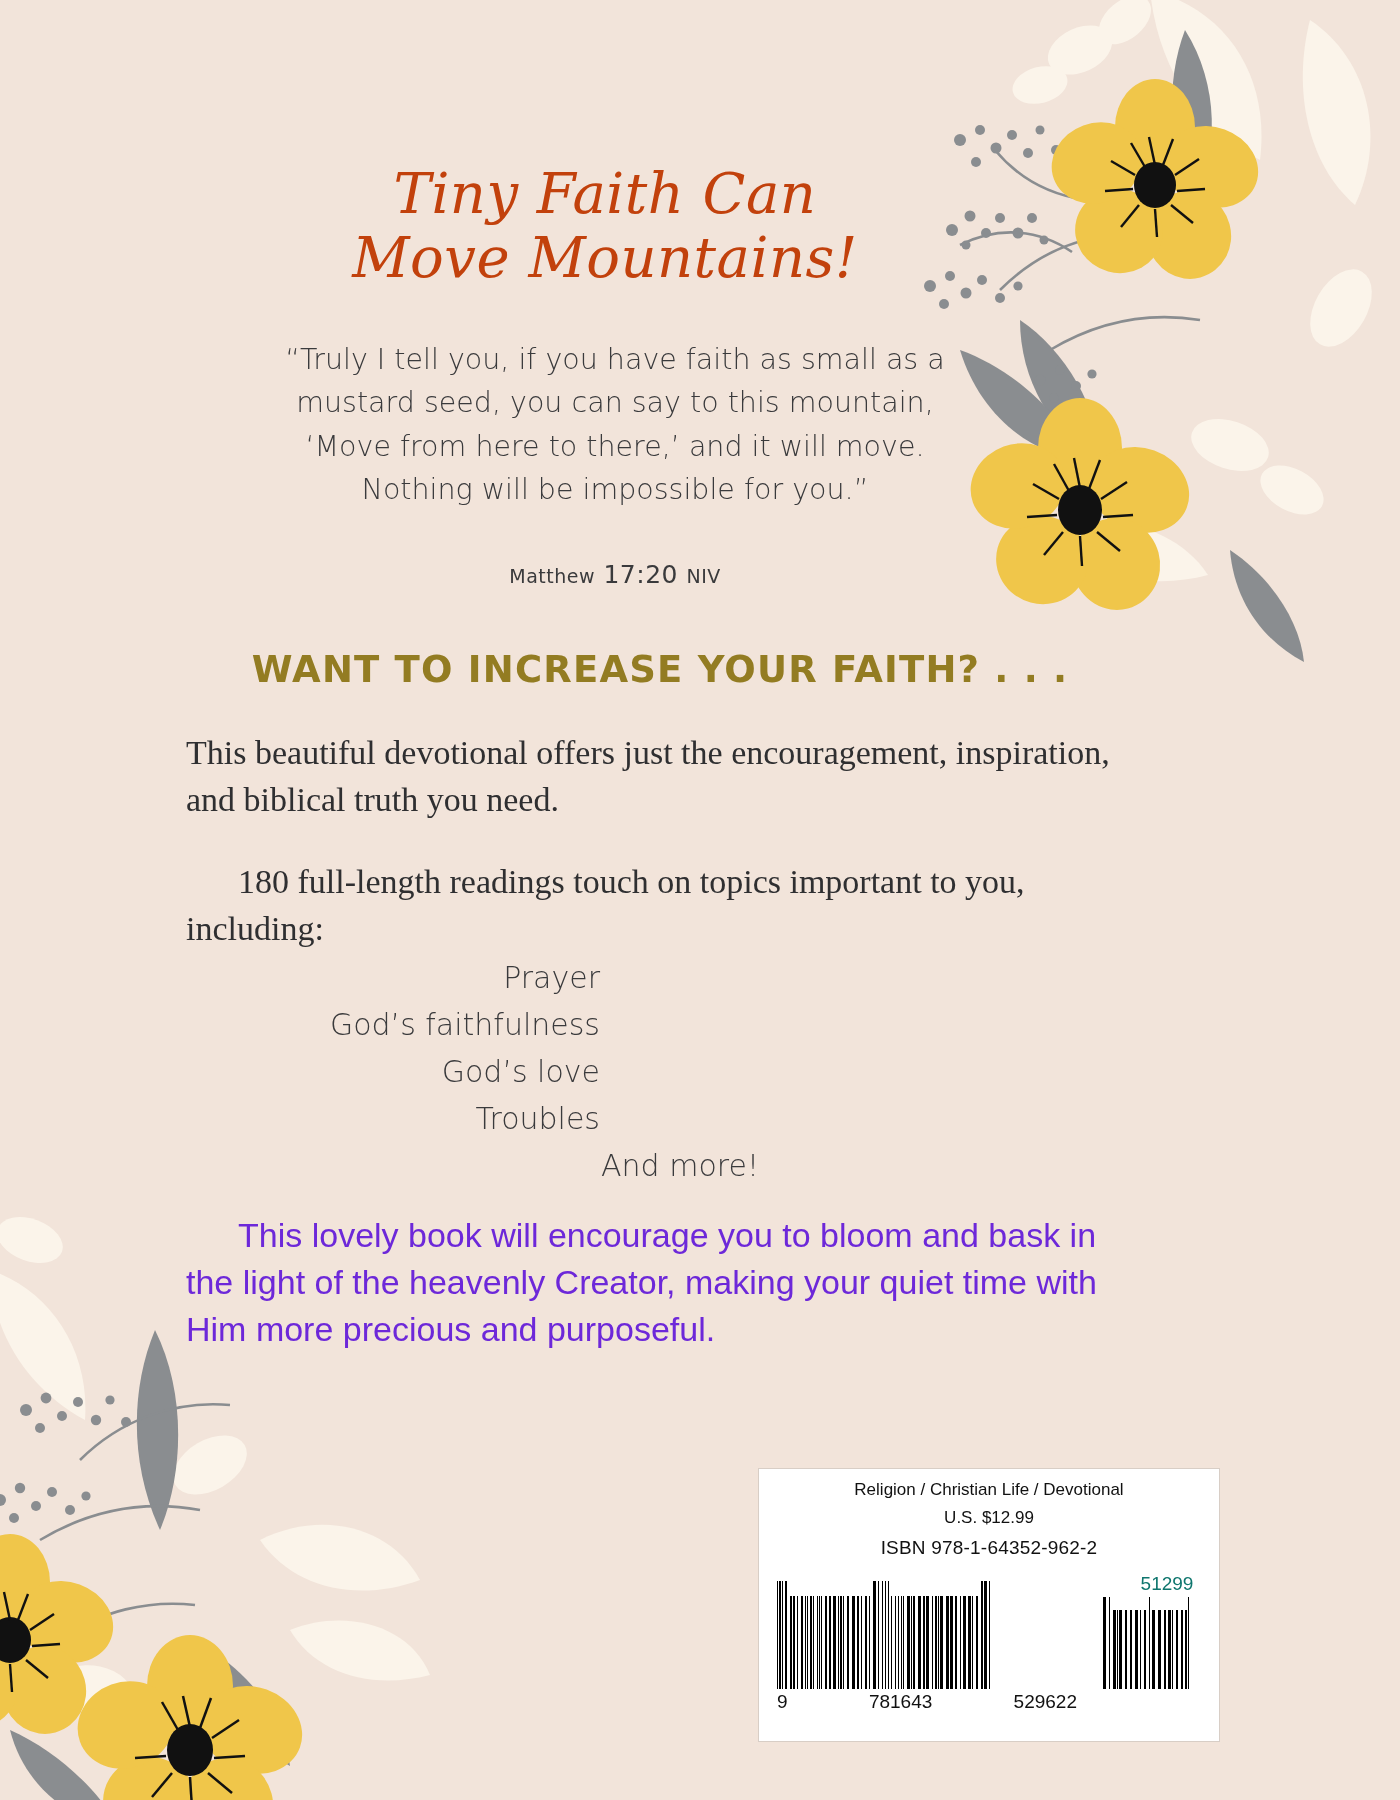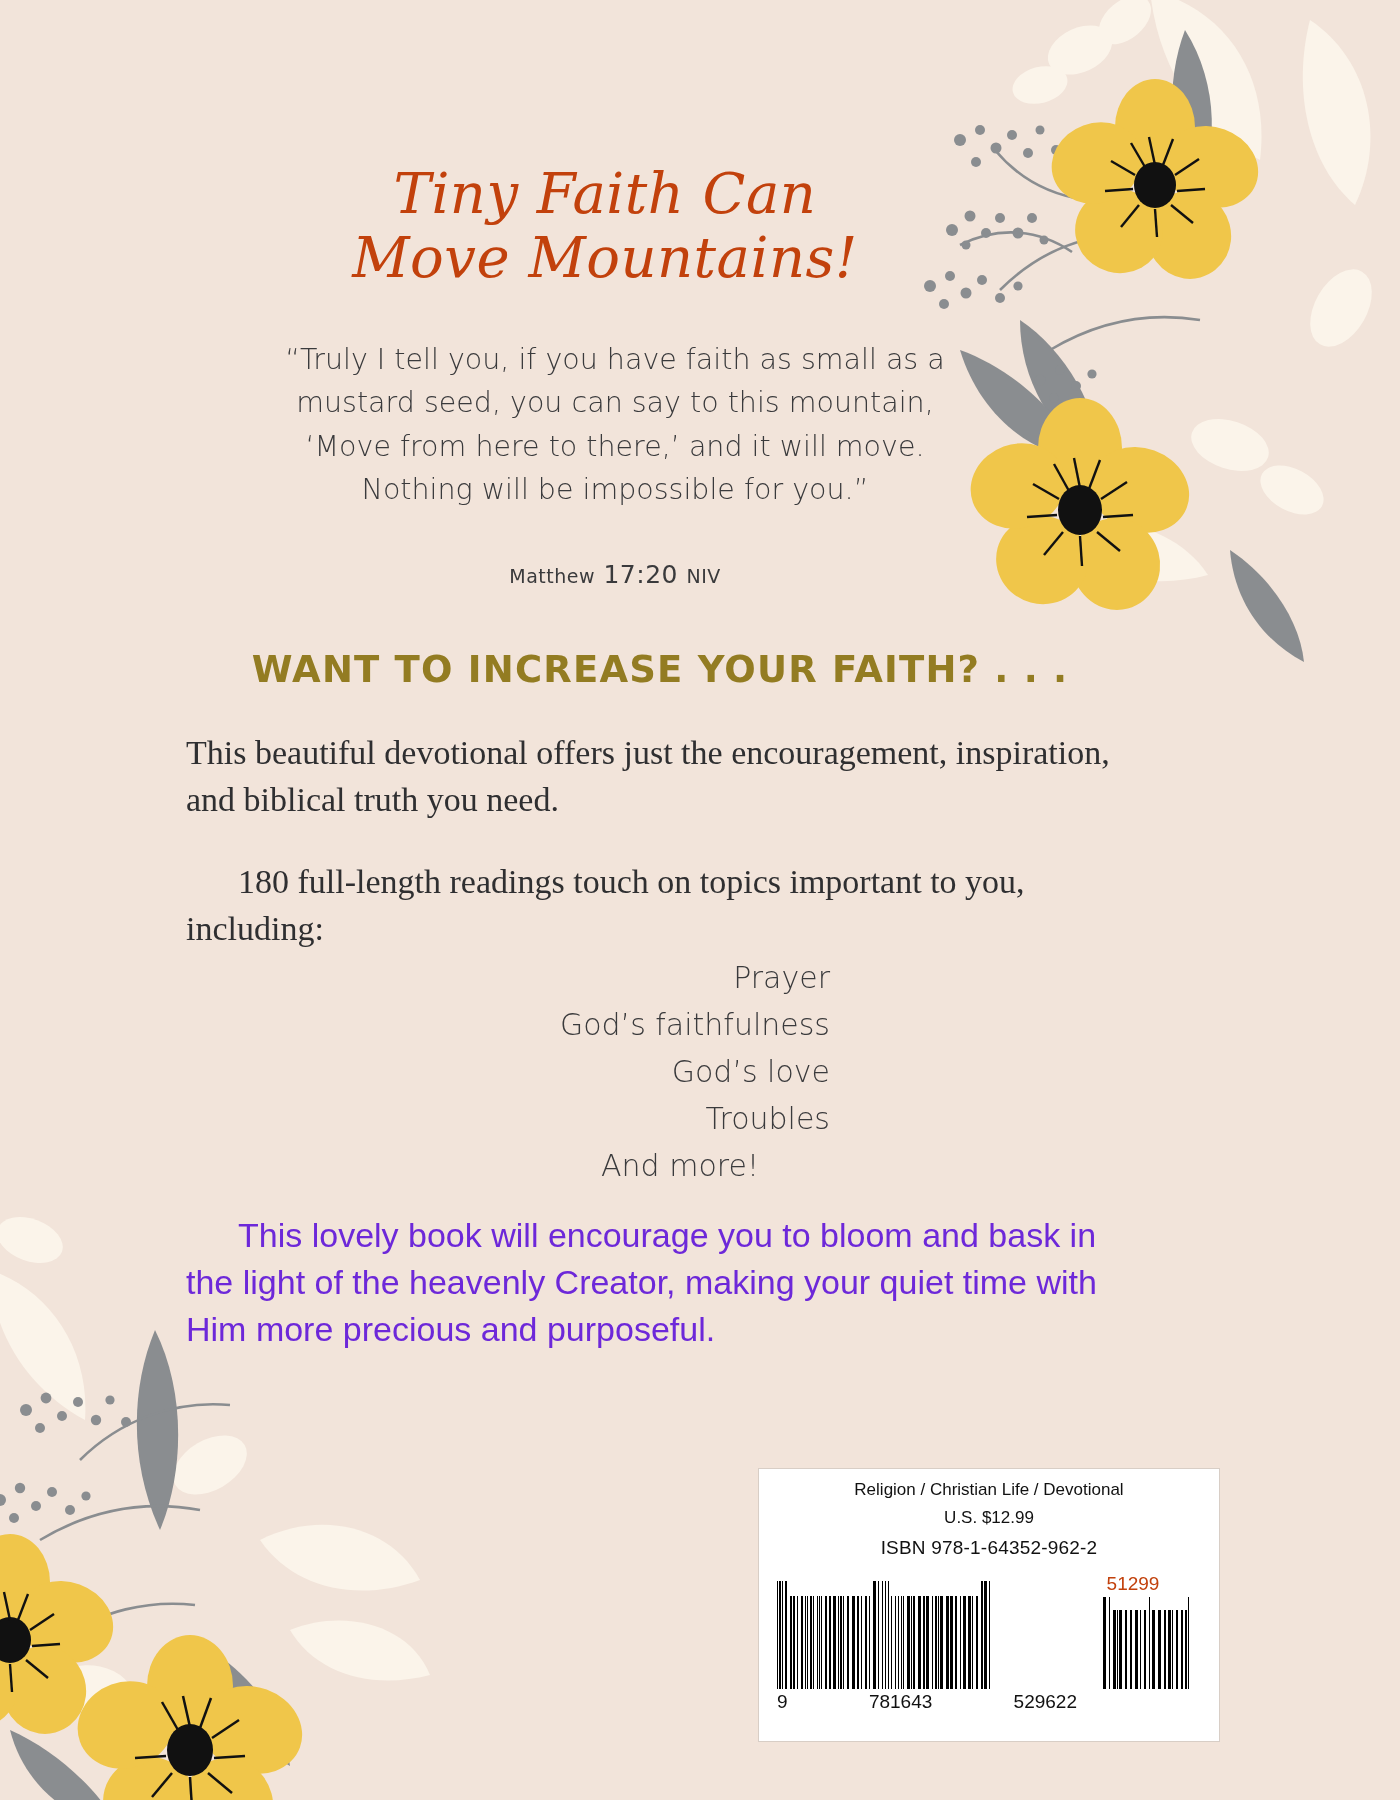--- a/index.html
+++ b/index.html
@@ -113,21 +113,21 @@
     left: 300px;
     top: 960px;
     width: 760px;
     color: #3a3a3c;
     font-family: "DejaVu Sans", sans-serif;
     font-size: 30px;
     font-weight: 300;
   }
   .topics-grid {
     display: flex;
-    justify-content: center;
+    justify-content: space-between;
     gap: 71px;
   }
   .topics-col {
     display: flex;
     flex-direction: column;
     gap: 12px;
   }
   .topics-col.left { text-align: right; width: 300px; }
   .topics-col.right { text-align: left; width: 280px; }
   .topics-more {
@@ -206,27 +206,27 @@
     top: 128px;
     width: 96px;
     height: 92px;
     display: flex;
     align-items: flex-end;
   }
   .bar { background: #000; height: 100%; }
   .bar.short { height: 86%; }
   .addon-num {
     position: absolute;
-    left: 326px;
+    left: 360px;
     top: 104px;
     width: 96px;
     text-align: center;
     font-family: "Liberation Sans", sans-serif;
     font-size: 19px;
-    color: #c2410c;
+    color: #0f766e;
   }
   .bc-digits {
     position: absolute;
     left: 18px;
     top: 222px;
     width: 300px;
     font-family: "Liberation Sans", sans-serif;
     font-size: 19px;
     color: #111;
     display: flex;

